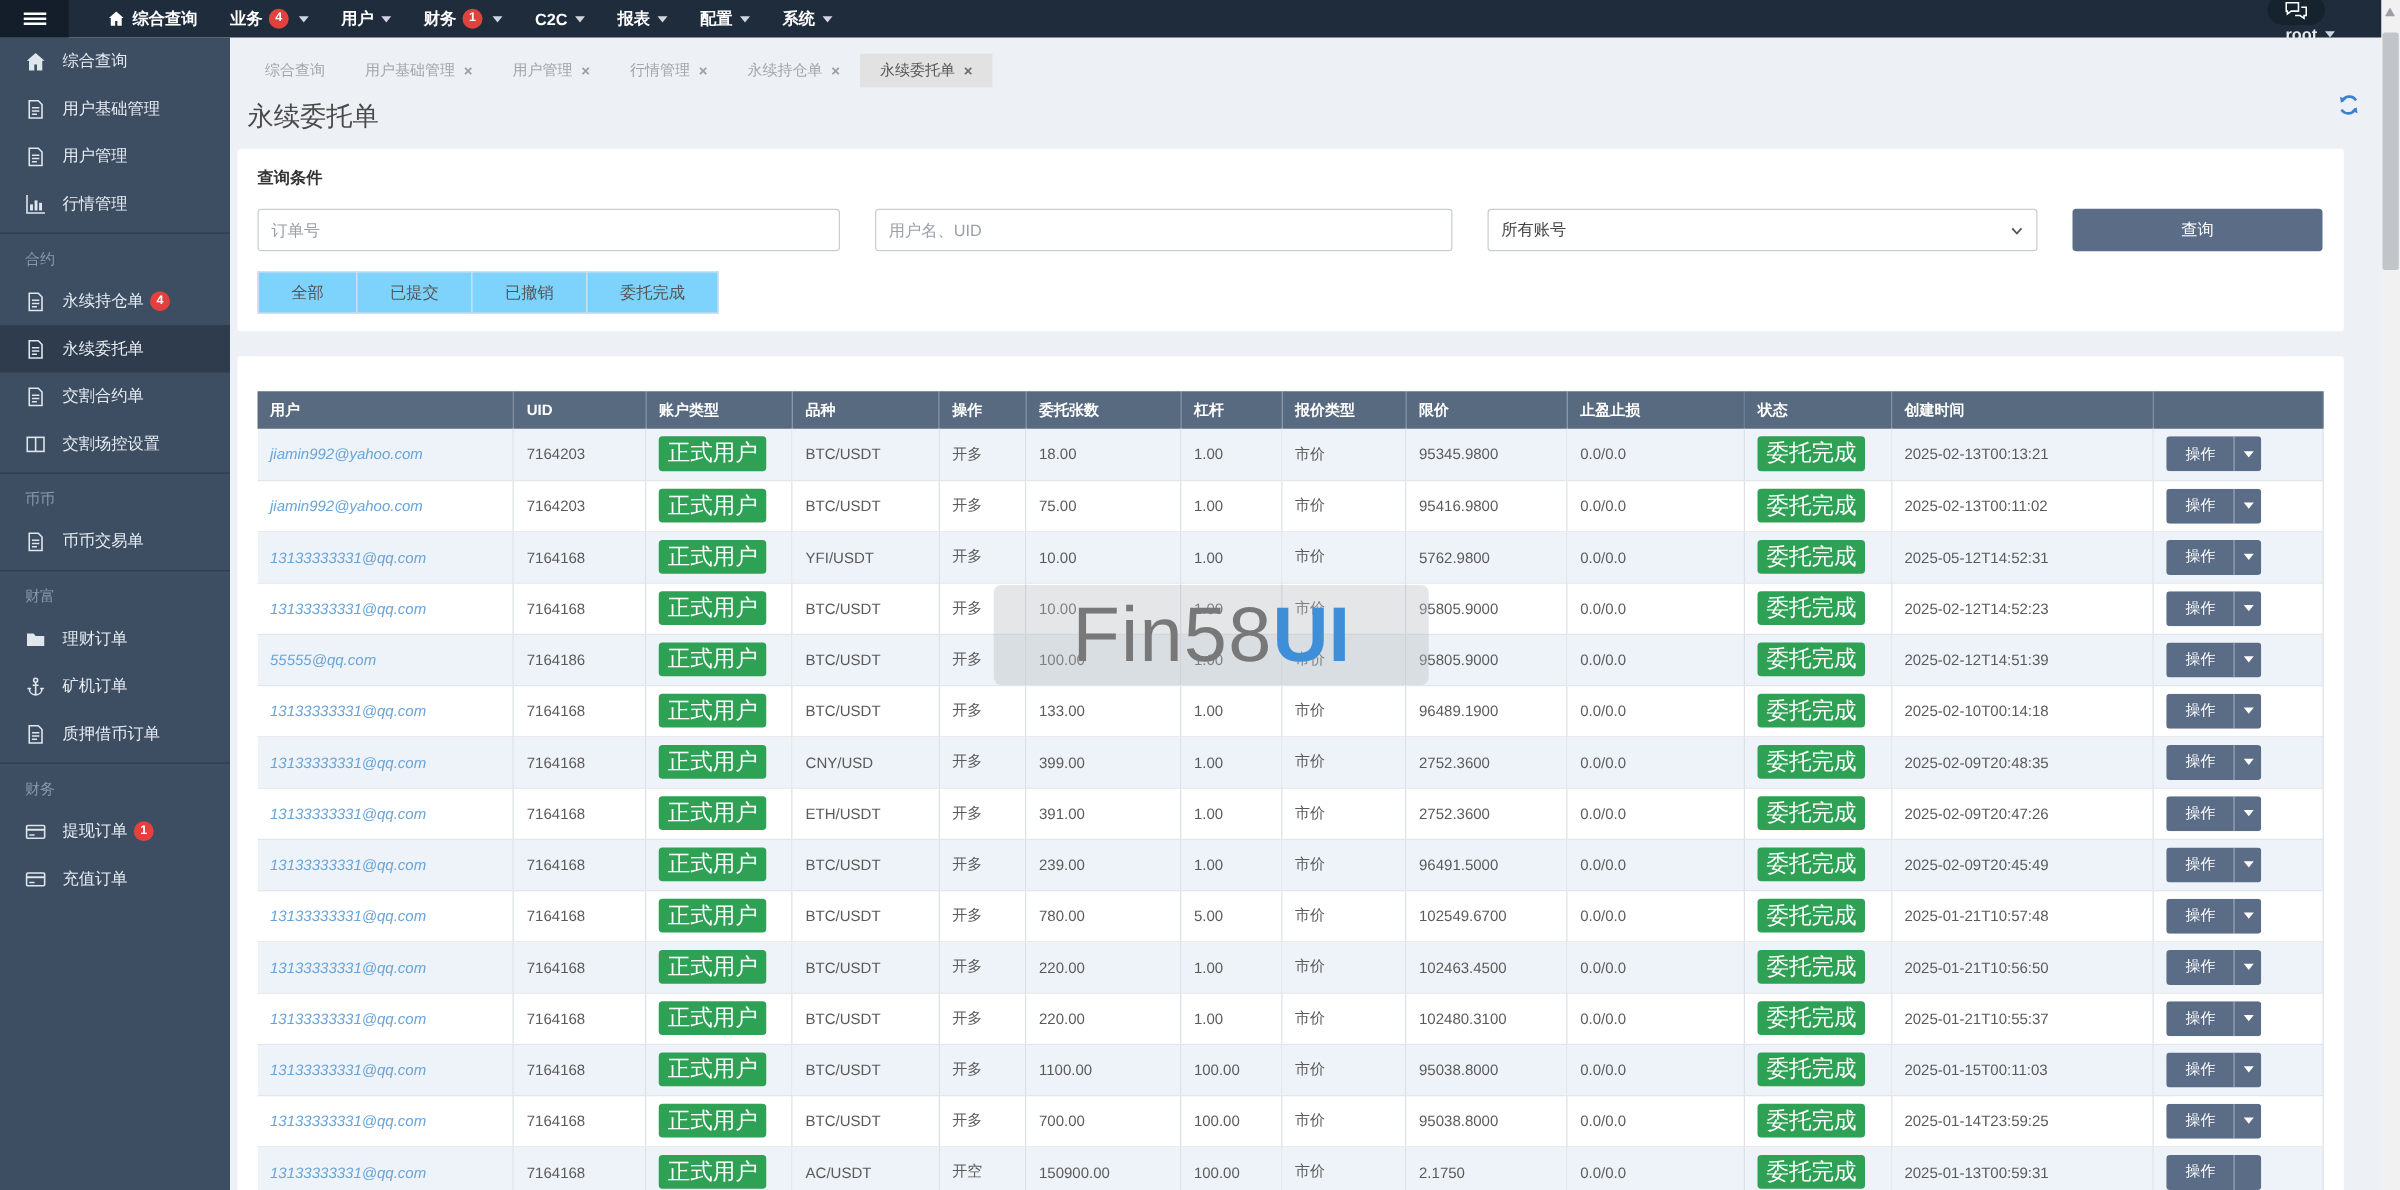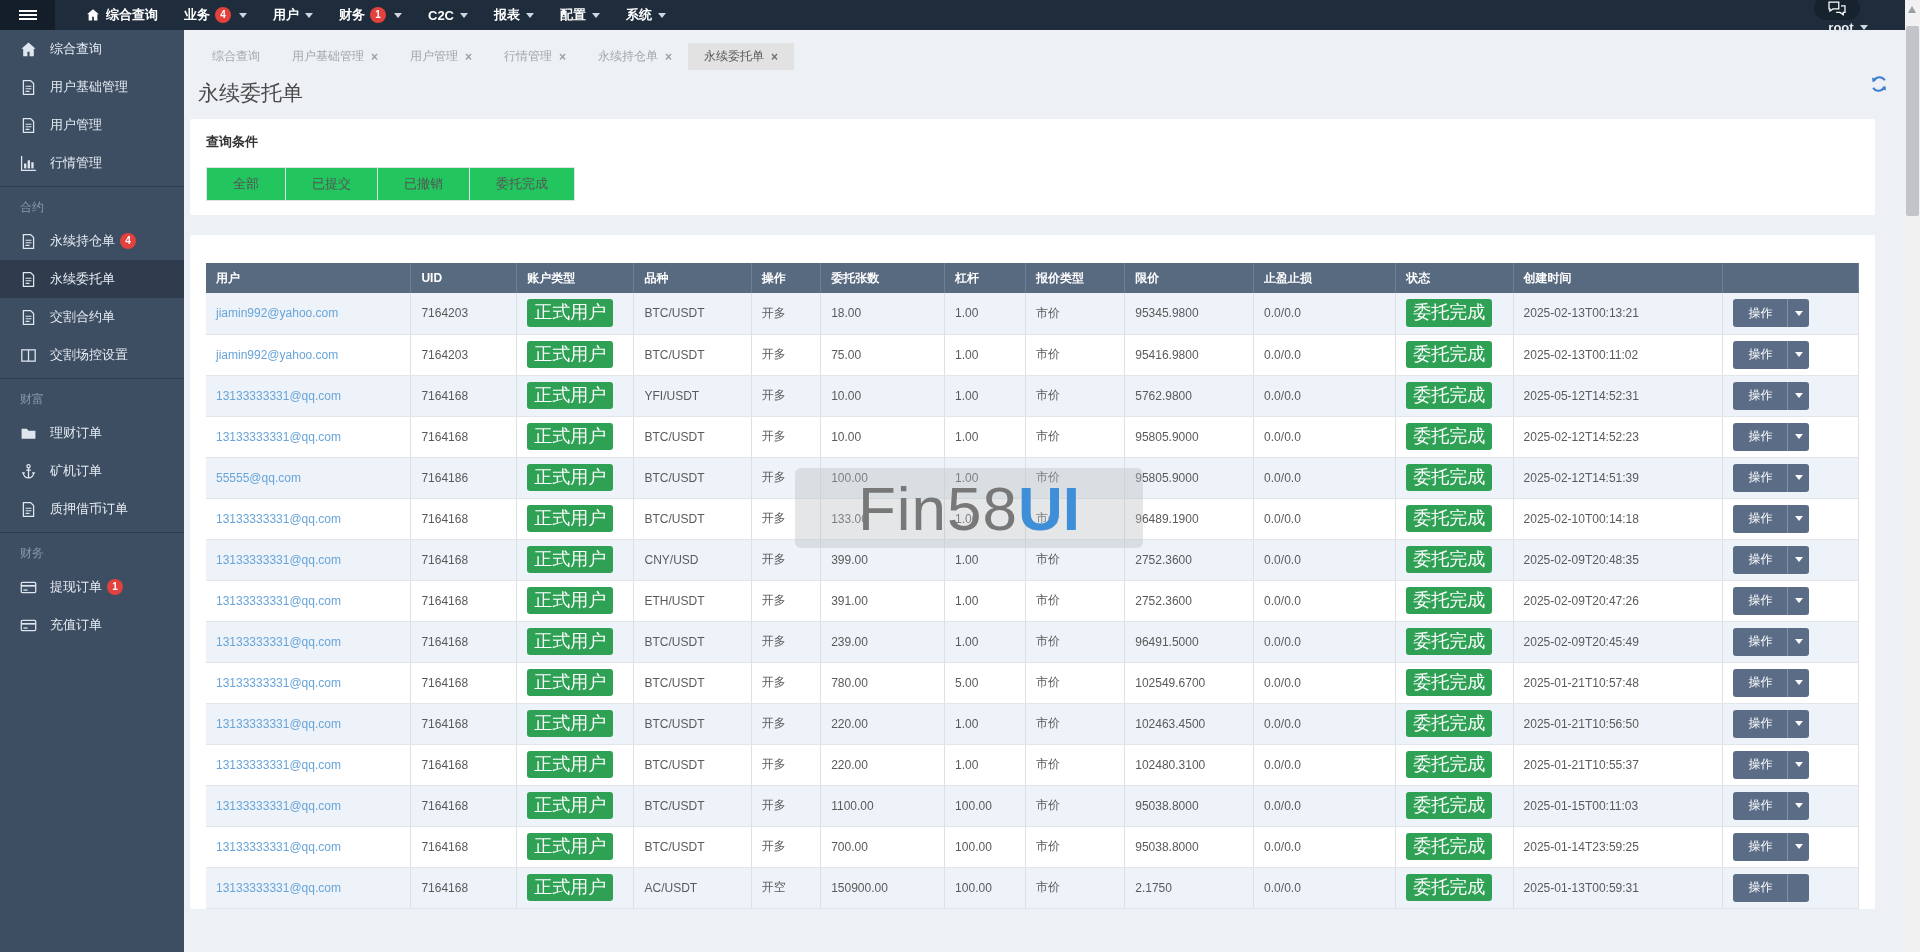--- a/index.html
+++ b/index.html
@@ -65,33 +65,33 @@
   #order-input { width:466px; }
   #user-input  { width:462px; }
   .select-box { width:440px; height:34px; border:1px solid #c9cdd2; border-radius:3px;
     display:flex; align-items:center; padding:0 10px; font-size:13px; color:#444;
     background:#fff; cursor:pointer; position:relative; }
   .select-box .chev { margin-left:auto; width:11px; height:11px; }
   .btn-primary { width:200px; height:34px; background:var(--accent-slate); color:#fff;
     border:none; border-radius:3px; font-size:13px; cursor:pointer; font-family:inherit; }
 
   .filter-row { display:flex; margin-top:16px; }
-  .filter-btn { height:34px; padding:0 26px; background:#22c55e; border:1px solid #dfe2e6;
+  .filter-btn { height:34px; padding:0 26px; background:#7dd3fc; border:1px solid #dfe2e6;
     font-size:13px; color:#555; cursor:pointer; margin-left:-1px; font-family:inherit; }
   .filter-btn:first-child { margin-left:0; }
 
   .results-panel { margin-top:20px; padding-bottom:0; }
   table.grid { width:100%; border-collapse:collapse; margin-top:14px; table-layout:fixed; }
   table.grid th { background:var(--table-header-bg); color:#fff; font-size:12px; font-weight:bold;
     height:30px; text-align:left; padding:0 0 0 10px; border-right:1px solid rgba(255,255,255,0.14); white-space:nowrap; }
   table.grid td { height:41px; font-size:12px; color:#5a5a5a; padding:0 4px 0 10px;
     border-right:1px solid #dde1e6; border-bottom:1px solid #e2e5e9; white-space:nowrap; overflow:hidden; }
   table.grid tr:nth-child(odd) td { background:var(--row-stripe); }
   table.grid tr:nth-child(even) td { background:#fff; }
-  a.user-link { color:var(--link-blue); text-decoration:none; cursor:pointer; }
+  a.user-link { color:var(--link-blue); text-decoration:none; cursor:pointer;font-style:italic; }
   .badge-green { display:inline-block; background:var(--badge-green); color:#fff;
     font-size:18px; padding:3px 7px; border-radius:3px; line-height:1.2; }
   .split-btn { display:inline-flex; height:28px; border-radius:3px; overflow:hidden; }
   .split-main { background:var(--accent-slate); color:#fff; border:none; padding:0 15px;
     font-size:12px; cursor:pointer; font-family:inherit; }
   .split-caret { background:var(--accent-slate); border:none; border-left:1px solid rgba(255,255,255,0.25);
     width:22px; cursor:pointer; display:flex; align-items:center; justify-content:center; }
   .split-caret i { width:0; height:0; border-left:4px solid transparent; border-right:4px solid transparent;
     border-top:5px solid #fff; }
 
@@ -241,20 +241,32 @@
         <span>交割合约单</span>
       </div>
       <div class="side-item">
         <span class="ico">
           <svg viewBox="0 0 16 16">
             <rect x="1.7" y="2.7" width="12.6" height="10.6" fill="none" stroke="currentColor" stroke-width="1.2"></rect>
             <line x1="8" y1="2.7" x2="8" y2="13.3" stroke="currentColor" stroke-width="1.2"></line>
           </svg>
         </span>
         <span>交割场控设置</span>
+      </div>
+    </div>
+    <div class="side-section">
+      <div class="side-section-label">币币</div>
+      <div class="side-item">
+        <span class="ico">
+          <svg viewBox="0 0 16 16">
+            <path d="M3.2 1.5h6.8l2.8 2.8v10.2H3.2z" fill="none" stroke="currentColor" stroke-width="1.2"></path>
+            <path d="M5.2 6.8h5.6M5.2 9.2h5.6M5.2 11.6h3.8" stroke="currentColor" stroke-width="1.1"></path>
+          </svg>
+        </span>
+        <span>币币交易单</span>
       </div>
     </div>
     <div class="side-section">
       <div class="side-section-label">财富</div>
       <div class="side-item">
         <span class="ico">
           <svg viewBox="0 0 16 16">
             <path d="M1.5 3.5h5L8 5.5h6.5V13h-13z" fill="currentColor"></path>
           </svg>
         </span>
@@ -339,20 +351,31 @@
       </g>
       <path d="M3 3.4l.7 4.8 4.1-2.8z" fill="#3d7fd0"></path>
       <path d="M17 16.6l-.7-4.8-4.1 2.8z" fill="#3d7fd0"></path>
     </svg>
   </div>
 
   <h1 class="page-title">永续委托单</h1>
 
   <div class="panel">
     <div class="panel-label">查询条件</div>
+    <div class="form-row">
+      <input class="txt-input" id="order-input" type="text" placeholder="订单号" style="">
+      <input class="txt-input" id="user-input" type="text" placeholder="用户名、UID" style="">
+      <div class="select-box">
+        <span>所有账号</span>
+        <svg class="chev" viewBox="0 0 12 12">
+          <polyline points="2,4 6,8.5 10,4" fill="none" stroke="#555" stroke-width="1.6"></polyline>
+        </svg>
+      </div>
+      <button class="btn-primary">查询</button>
+    </div>
     <div class="filter-row" id="filter-row">
         <button class="filter-btn">全部</button>
         <button class="filter-btn">已提交</button>
         <button class="filter-btn">已撤销</button>
         <button class="filter-btn">委托完成</button>
       </div>
   </div>
 
   <div class="panel results-panel">
     <table class="grid">

